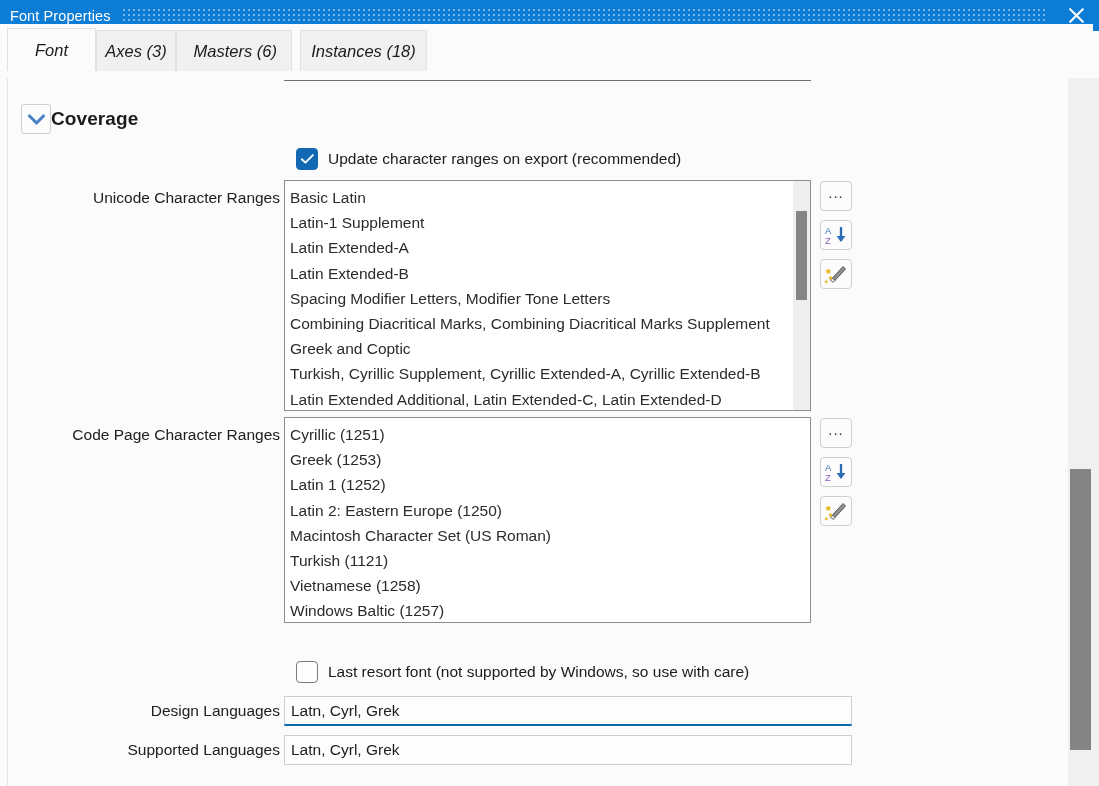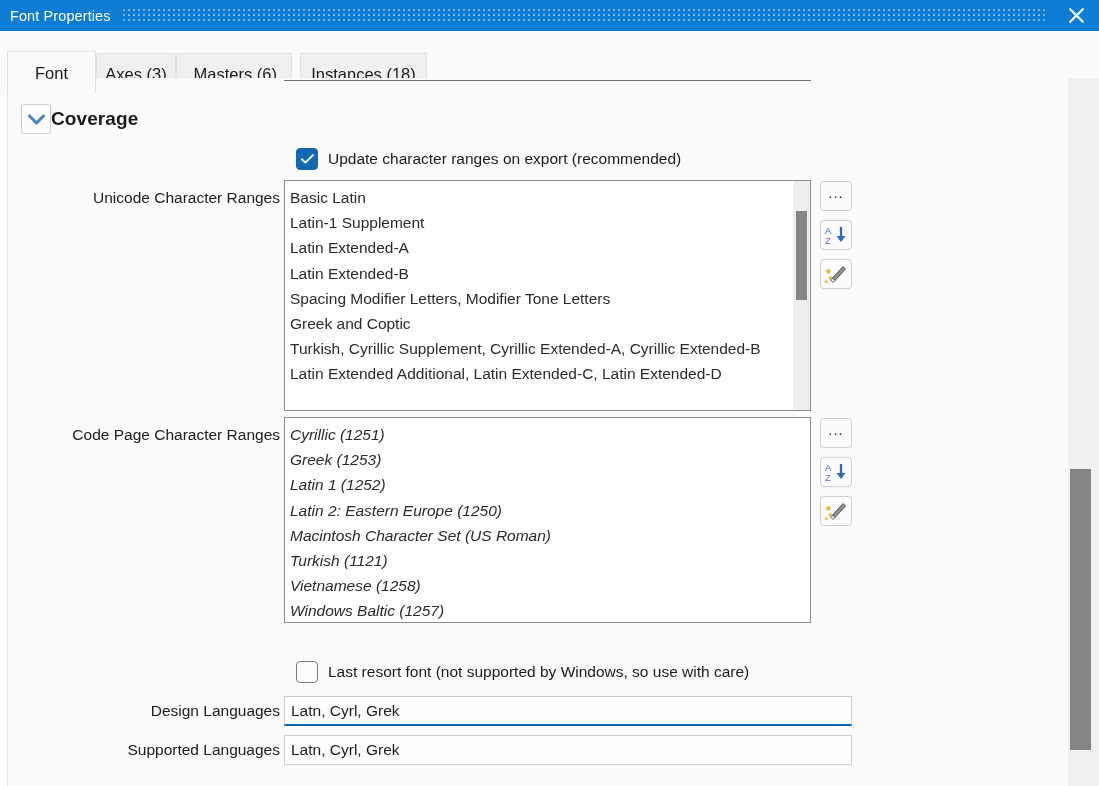--- a/index.html
+++ b/index.html
@@ -45,23 +45,24 @@
   #close-button {
     width: 46px; height: 31px;
     flex: 0 0 auto;
     display: flex; align-items: center; justify-content: center;
     cursor: pointer;
   }
   #close-button svg { display: block; }
 
   
   #tabstrip {
-    position: absolute; left: 0; top: 47px;
+    position: absolute; left: 0; top: 24px;
     width: 1093px; height: 47px;
     background: #fbfbfb;
+    font-style: italic;
   }
   .tab {
     position: absolute;
     top: 6px;
     height: 41px;
     display: flex; align-items: center; justify-content: center;
     font-size: 16.5px;
     color: #1a1a1a;
     background: #f0f0f0;
     border: 1px solid #e2e2e2;
@@ -290,20 +291,21 @@
 
     <div class="row-label" style="left:12px; top:111px;">Unicode Character Ranges</div>
 
     <div class="listbox" id="unicode-listbox" style="left:276px; top:102px; width:527px; height:231px;">
       <div class="items">
         <div class="item">Basic Latin</div>
         <div class="item">Latin-1 Supplement</div>
         <div class="item">Latin Extended-A</div>
         <div class="item">Latin Extended-B</div>
         <div class="item">Spacing Modifier Letters, Modifier Tone Letters</div>
+        <div class="item">Combining Diacritical Marks, Combining Diacritical Marks Supplement</div>
         <div class="item">Greek and Coptic</div>
         <div class="item">Turkish, Cyrillic Supplement, Cyrillic Extended-A, Cyrillic Extended-B</div>
         <div class="item">Latin Extended Additional, Latin Extended-C, Latin Extended-D</div>
       </div>
       <div class="inner-sb">
         <div class="thumb" style="top:30px; height:89px;"></div>
       </div>
     </div>
 
     <div class="side-btn" style="left:812px; top:103px;">
@@ -322,21 +324,21 @@
         <path d="M8.5 15 L19 3.5 L21.5 6 L11 17.5 Z" fill="#8f8f8f" stroke="#5c5c5c" stroke-width="1"></path>
         <path d="M8.5 15 L11 17.5 L9 19.5 L6.5 17 Z" fill="#e8e8e8" stroke="#5c5c5c" stroke-width="1"></path>
         <path d="M4.3 5.2 L5.2 7.1 L7.3 7.4 L5.8 8.9 L6.2 11 L4.3 10 L2.4 11 L2.8 8.9 L1.3 7.4 L3.4 7.1 Z" fill="#e8b928"></path>
         <path d="M6.6 12.4 L7.3 13.9 L8.9 14.1 L7.7 15.3 L8.0 16.9 L6.6 16.1 L5.1 16.9 L5.4 15.3 L4.2 14.1 L5.8 13.9 Z" fill="#e8b928"></path>
         <path d="M2.4 16.6 L3.0 17.9 L4.4 18.1 L3.4 19.1 L3.6 20.5 L2.4 19.8 L1.1 20.5 L1.3 19.1 L0.3 18.1 L1.7 17.9 Z" fill="#e8b928"></path>
       </svg>
     </div>
 
     <div class="row-label" style="left:12px; top:348px;">Code Page Character Ranges</div>
 
-    <div class="listbox" id="codepage-listbox" style="left:276px; top:339px; width:527px; height:206px;font-style:italic;">
+    <div class="listbox" id="codepage-listbox" style="left:276px; top:339px; width:527px; height:206px;">
       <div class="items">
         <div class="item">Cyrillic (1251)</div>
         <div class="item">Greek (1253)</div>
         <div class="item">Latin 1 (1252)</div>
         <div class="item">Latin 2: Eastern Europe (1250)</div>
         <div class="item">Macintosh Character Set (US Roman)</div>
         <div class="item">Turkish (1121)</div>
         <div class="item">Vietnamese (1258)</div>
         <div class="item">Windows Baltic (1257)</div>
       </div>

